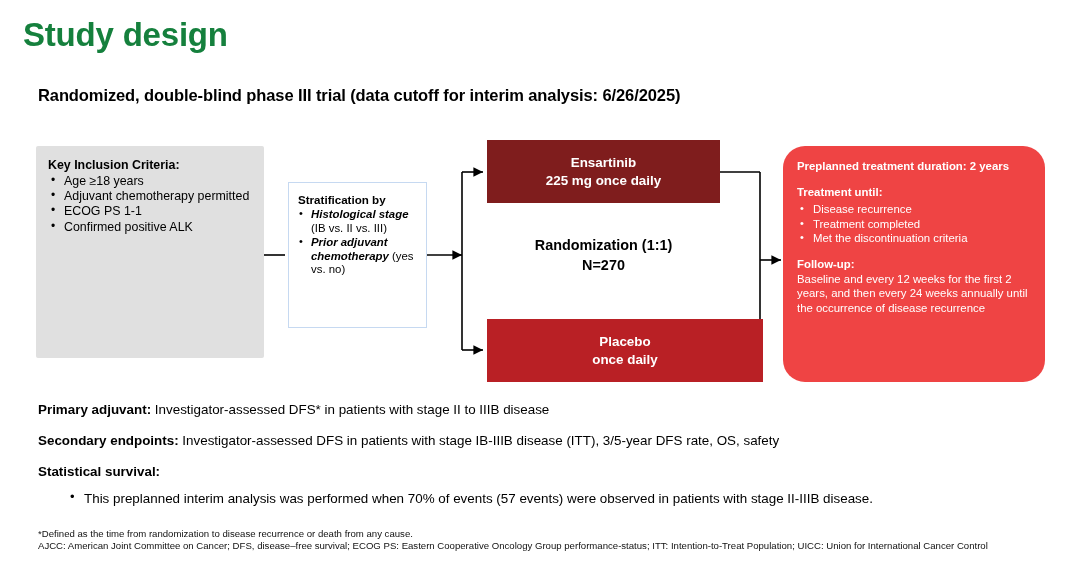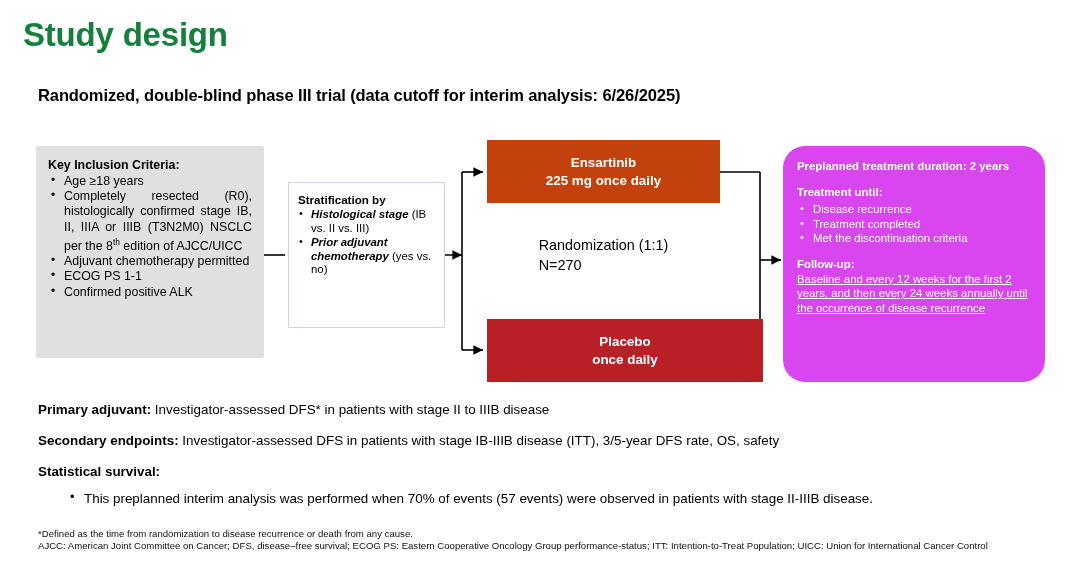--- a/index.html
+++ b/index.html
@@ -34,62 +34,62 @@
     position:relative;padding-left:16px;font-size:12.4px;line-height:15.2px;
     text-align:justify;margin-bottom:0px;
   }
   ul.crit li::before{
     content:"\2022";position:absolute;left:3px;top:-1px;font-size:12px;
   }
   ul.crit li.lastword{text-align:left;}
   sup{font-size:8.4px;vertical-align:super;}
 
   .strat-box{
-    position:absolute;left:288px;top:50px;width:157px;height:146px;
+    position:absolute;left:288px;top:50px;width:139px;height:146px;
     background:#ffffff;border:1px solid #C6D9F1;box-sizing:border-box;
     padding:10px 8px 6px 9px;
   }
   .strat-title{font-size:11.6px;font-weight:bold;margin-bottom:2px;}
   ul.strat{list-style:none;margin:0;padding:0;}
   ul.strat li{
     position:relative;padding-left:13px;font-size:11.4px;line-height:13.6px;
     margin-bottom:1px;
   }
   ul.strat li::before{
     content:"\2022";position:absolute;left:1px;top:-1px;font-size:11px;
   }
   .strat b{font-weight:bold;font-style:italic;}
 
   .arm{
     position:absolute;box-sizing:border-box;color:#ffffff;
     font-size:13.4px;font-weight:bold;line-height:18px;text-align:center;
     display:flex;align-items:center;justify-content:center;
   }
-  .arm-ensartinib{left:487px;top:8px;width:233px;height:63px;background:#c2410c;justify-content:center;}
+  .arm-ensartinib{left:487px;top:8px;width:233px;height:63px;background:#7f1d1d;justify-content:center;}
   .arm-placebo{left:487px;top:187px;width:276px;height:63px;background:#B92025;}
 
   .rand{
     position:absolute;left:487px;top:98px;width:233px;height:50px;
-    font-size:14.4px;font-weight:normal;line-height:20px;
+    text-align:center;font-size:14.4px;font-weight:bold;line-height:20px;
     display:flex;align-items:center;justify-content:center;
   }
 
   .outcome-box{
     position:absolute;left:783px;top:14px;width:262px;height:236px;
-    background:#d946ef;border-radius:22px;box-sizing:border-box;
+    background:#ef4444;border-radius:22px;box-sizing:border-box;
     padding:13px 14px 8px 14px;color:#ffffff;
   }
   .ob-head{font-size:11.4px;font-weight:bold;line-height:15px;}
   .ob-sub{font-size:11.4px;font-weight:bold;line-height:15px;margin-top:11px;}
   ul.ob{list-style:none;margin:2px 0 0 0;padding:0;}
   ul.ob li{
     position:relative;padding-left:16px;font-size:11.4px;line-height:14.6px;
   }
   ul.ob li::before{content:"\2022";position:absolute;left:3px;top:-1px;font-size:11px;}
-  .ob-body{font-size:11.4px;line-height:14.6px;margin-top:0px;text-decoration:underline;}
+  .ob-body{font-size:11.4px;line-height:14.6px;margin-top:0px;}
 
   
   .conn{position:absolute;left:0;top:0;width:1080px;height:262px;}
 
   
   .endpoints{position:absolute;left:38px;top:402px;width:1010px;}
   .ep-line{font-size:13.4px;line-height:16px;margin-bottom:15px;}
   .ep-line b{font-weight:bold;}
   .stat-bullet{
     position:relative;margin-left:30px;margin-top:-4px;
@@ -131,21 +131,20 @@
       <line x1="720" y1="40" x2="760" y2="40" stroke="#000" stroke-width="1.6"></line>
       <line x1="720" y1="218" x2="760" y2="218" stroke="#000" stroke-width="1.6"></line>
       <line x1="760" y1="40" x2="760" y2="218" stroke="#000" stroke-width="1.6"></line>
       <line x1="760" y1="128" x2="781" y2="128" stroke="#000" stroke-width="1.6" marker-end="url(#ar)"></line>
     </svg>
 
     <div class="inclusion-box">
       <div class="inclusion-title">Key Inclusion Criteria:</div>
       <ul class="crit">
         <li><span>Age ≥18 years</span></li>
-        <li><span>Completely resected (R0), histologically confirmed stage IB, II, IIIA or IIIB (T3N2M0) NSCLC per the 8</span><sup>th</sup><span> edition of AJCC/UICC</span></li>
         <li><span>Adjuvant chemotherapy permitted</span></li>
         <li class="lastword"><span>ECOG PS 1-1</span></li>
         <li class="lastword"><span>Confirmed positive ALK</span></li>
       </ul>
     </div>
 
     <div class="strat-box">
       <div class="strat-title">Stratification by</div>
       <ul class="strat">
         <li><b>Histological stage</b><span> (IB vs. II vs. III)</span></li>

